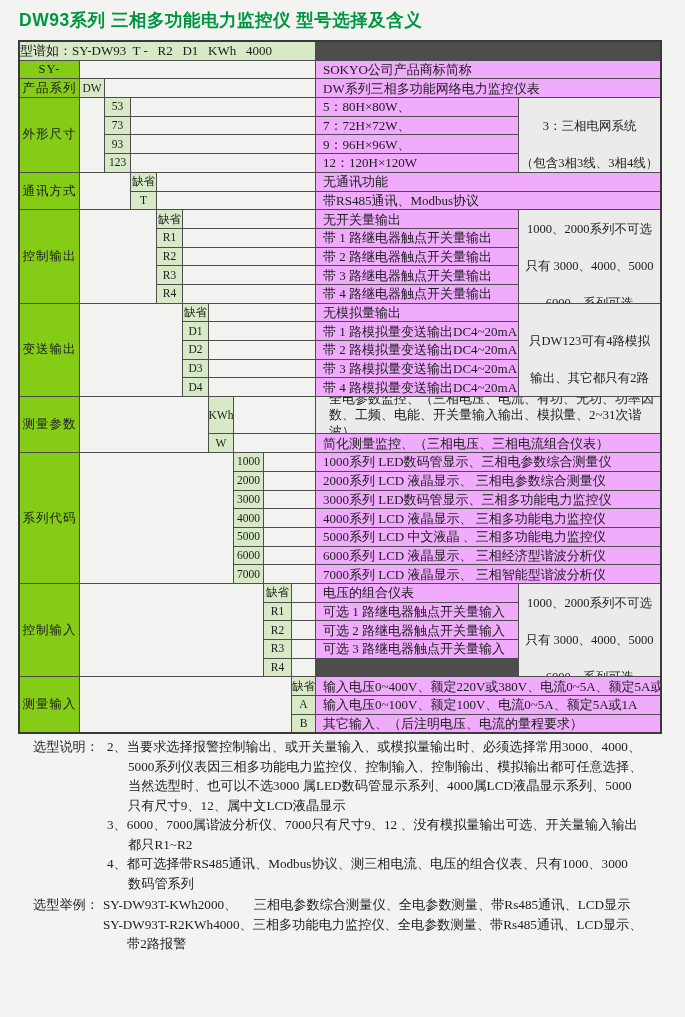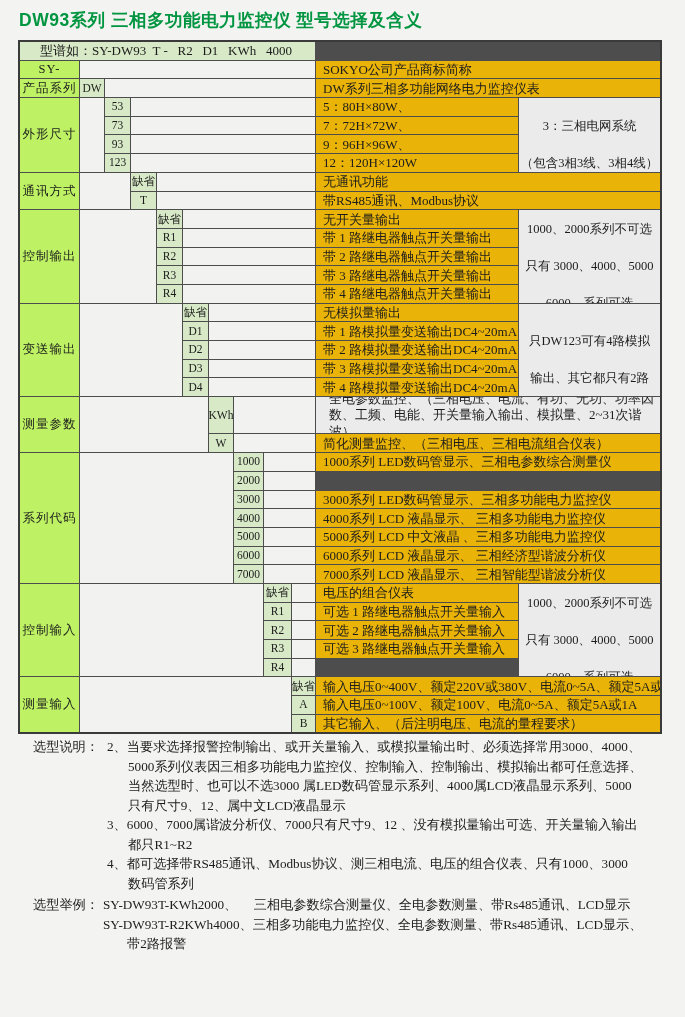--- a/index.html
+++ b/index.html
@@ -19,30 +19,30 @@
     position:absolute;left:18px;top:40px;
     display:grid;
     grid-template-columns:59px 24px 25px 25px 25px 25px 24px 29px 27px 23px 202px 141px;
     grid-template-rows:repeat(19,17.7px) 36.4px repeat(16,17.7px);
     gap:1px;
     background:#4d4d4d;
     border:2px solid #3a3a3a;
   }
   .x{display:flex;align-items:center;justify-content:center;
      font-size:12.5px;line-height:15px;background:#f2f2f1;overflow:hidden;}
-  .lab{background:#bef264;letter-spacing:1px;}
+  .lab{background:#84cc16;letter-spacing:1px;}
   .code{background:#d7e9c6;font-size:11.5px;letter-spacing:0;padding:0;}
   .emp{background:#f2f2f1;}
-  .desc{background:#eab308;justify-content:flex-start;padding-left:7px;
+  .desc{background:#f0abfc;justify-content:flex-start;padding-left:7px;
         font-size:13px;white-space:nowrap;}
   .desc2{background:#ebebeb;font-size:13px;line-height:16.5px;
          padding:2px 4px 2px 13px;display:flex;align-items:center;}
   .note{background:#ebebeb;flex-direction:column;font-size:12.5px;line-height:17px;}
   .note span{white-space:nowrap;margin-top:20px;}
-  .hl{background:#d7e9c6;justify-content:flex-start;padding-left:20px;
+  .hl{background:#d7e9c6;justify-content:flex-start;padding-left:0;
       white-space:pre;font-size:13px;}
   .hr{background:#d7e9c6;font-size:13.5px;letter-spacing:5px;}
   .bottom{position:absolute;left:33px;top:737px;width:642px;
           font-size:13.2px;line-height:19.5px;}
   .nrow{display:flex;}
   .nlabel{width:74px;flex:none;white-space:nowrap;}
   .nitems{flex:1;}
   .nline{white-space:nowrap;}
   .nline.cont{margin-left:21px;}
   .exrow{display:flex;margin-top:2px;}
@@ -151,20 +151,21 @@
   <div class="x emp" style="grid-area:21/8/22/11"></div>
   <div class="x desc" style="grid-area:21/11/22/13">简化测量监控、（三相电压、三相电流组合仪表）</div>
 
   <div class="x lab" style="grid-area:22/1/29/2">系列代码</div>
   <div class="x emp" style="grid-area:22/2/29/8"></div>
   <div class="x code" style="grid-area:22/8/23/9">1000</div>
   <div class="x emp" style="grid-area:22/9/23/11"></div>
   <div class="x desc" style="grid-area:22/11/23/13">1000系列 LED数码管显示、三相电参数综合测量仪</div>
   <div class="x code" style="grid-area:23/8/24/9">2000</div>
   <div class="x emp" style="grid-area:23/9/24/11"></div>
+  <div class="x desc" style="grid-area:23/11/24/13">2000系列 LCD  液晶显示、 三相电参数综合测量仪</div>
   <div class="x code" style="grid-area:24/8/25/9">3000</div>
   <div class="x emp" style="grid-area:24/9/25/11"></div>
   <div class="x desc" style="grid-area:24/11/25/13">3000系列 LED数码管显示、三相多功能电力监控仪</div>
   <div class="x code" style="grid-area:25/8/26/9">4000</div>
   <div class="x emp" style="grid-area:25/9/26/11"></div>
   <div class="x desc" style="grid-area:25/11/26/13">4000系列 LCD  液晶显示、 三相多功能电力监控仪</div>
   <div class="x code" style="grid-area:26/8/27/9">5000</div>
   <div class="x emp" style="grid-area:26/9/27/11"></div>
   <div class="x desc" style="grid-area:26/11/27/13">5000系列 LCD  中文液晶 、三相多功能电力监控仪</div>
   <div class="x code" style="grid-area:27/8/28/9">6000</div>

